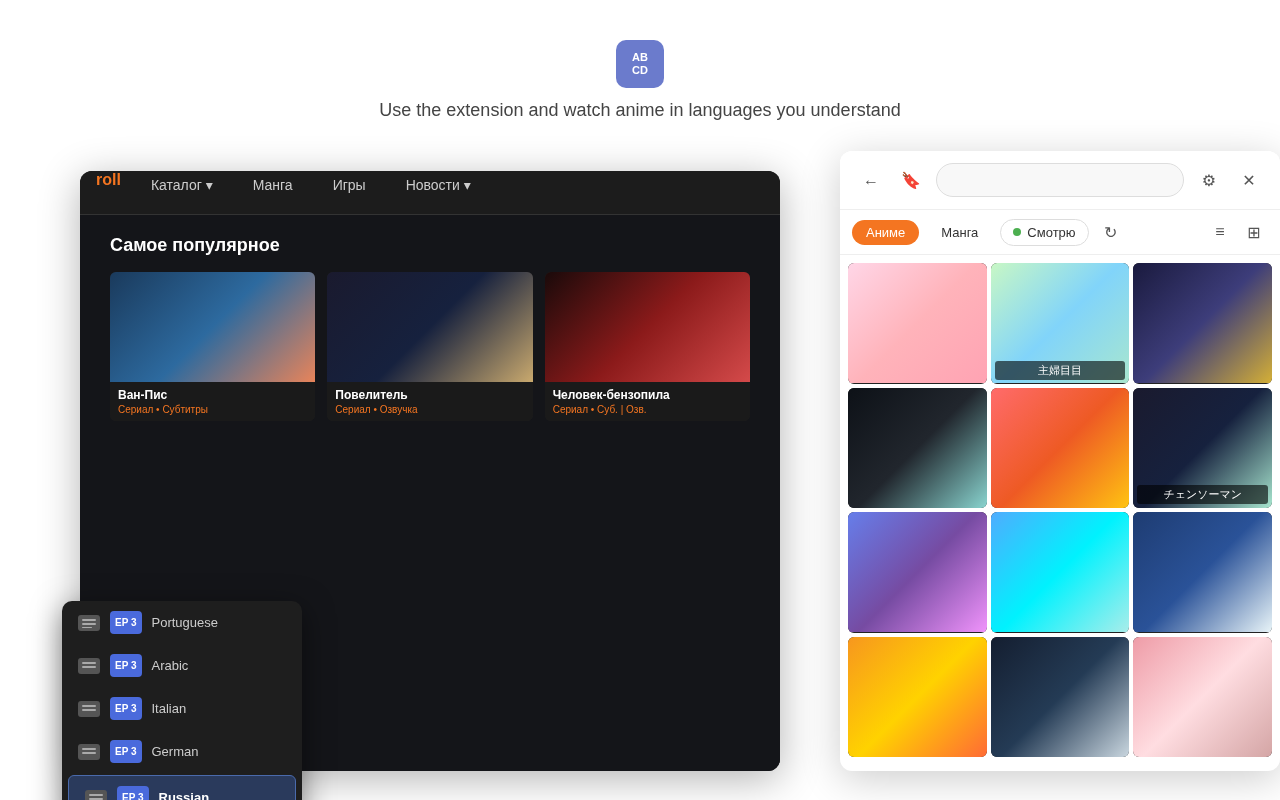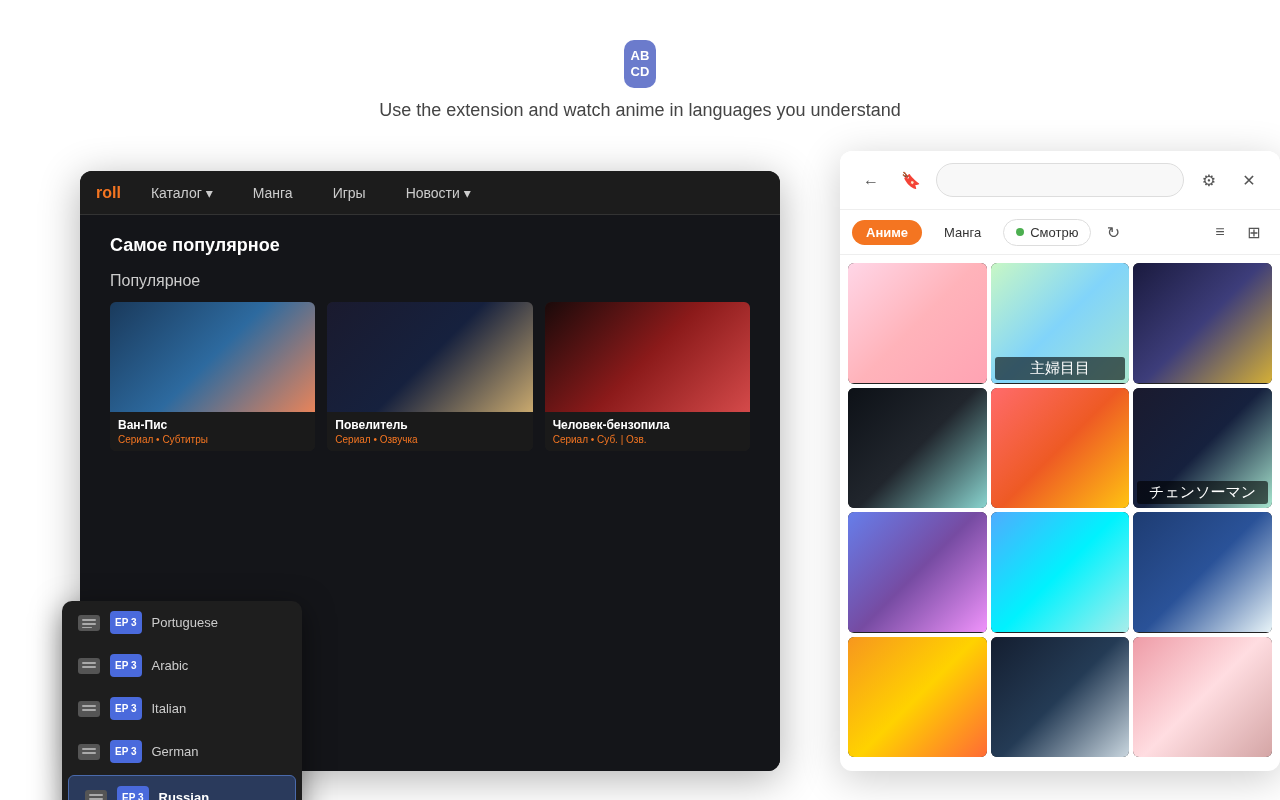--- a/index.html
+++ b/index.html
@@ -19,29 +19,29 @@
       background: #fff;
     }
     .page-title-row {
       display: flex;
       align-items: center;
       justify-content: center;
       gap: 12px;
       margin-bottom: 12px;
     }
     .abcd-icon {
-      width: 32px;
+      width: 48px;
       height: 48px;
       background: #6b7bcc;
       border-radius: 10px;
       display: flex;
       align-items: center;
       justify-content: center;
       color: white;
-      font-size: 13px;
+      font-size: 11px;
       font-weight: bold;
       line-height: 1.2;
       text-align: center;
       flex-shrink: 0;
     }
     .page-main-title {
       font-size: 44px;
       font-weight: 700;
       color: #111;
     }
@@ -69,21 +69,21 @@
       background: #1a1a1a;
       border-radius: 12px;
       overflow: hidden;
       box-shadow: 0 8px 40px rgba(0,0,0,0.3);
     }
 
     .browser-topbar {
       background: #1c1c1c;
       height: 44px;
       display: flex;
-      align-items: center;
+      align-items: flex-start;
       padding: 0 16px;
       gap: 20px;
       border-bottom: 1px solid #333;
     }
 
     .site-logo {
       color: #f47521;
       font-size: 16px;
       font-weight: bold;
     }
@@ -294,21 +294,21 @@
       font-size: 13px;
       cursor: pointer;
       border: none;
       background: none;
       color: #555;
     }
 
     .ext-tab.active {
       background: #f47521;
       color: #fff;
-      font-weight: 700;
+      font-weight: 400;
     }
 
     .ext-tab-manga {
       color: #333;
       background: none;
     }
 
     .ext-watching {
       display: flex;
       align-items: center;
@@ -386,21 +386,21 @@
     .ec11 { background: linear-gradient(135deg, #141e30 0%, #243b55 50%, #c9d6df 100%); }
     .ec12 { background: linear-gradient(135deg, #ee9ca7 0%, #ffdde1 50%, #d4a5a5 100%); }
 
     .ext-card-label {
       position: absolute;
       bottom: 4px;
       left: 4px;
       right: 4px;
       background: rgba(0,0,0,0.6);
       color: #fff;
-      font-size: 15px;
+      font-size: 11px;
       padding: 2px 4px;
       border-radius: 3px;
       text-align: center;
     }
 
     
     .cursor {
       position: absolute;
       width: 20px;
       height: 20px;
@@ -445,21 +445,20 @@
       <div class="nav-items">
         <span class="nav-item">Каталог ▾</span>
         <span class="nav-item">Манга</span>
         <span class="nav-item">Игры</span>
         <span class="nav-item">Новости ▾</span>
       </div>
     </div>
 
     <div class="browser-content">
       <div class="section-title">Самое популярное</div>
-      <div class="subsection-title">Популярное</div>
       <div class="anime-grid">
         <div class="anime-card">
           <div class="card-placeholder card-vanpis"></div>
           <div class="anime-card-info">
             <div class="anime-card-title">Ван-Пис</div>
             <div class="anime-card-meta">Сериал • Субтитры</div>
           </div>
         </div>
         <div class="anime-card">
           <div class="card-placeholder card-overlord"></div>

